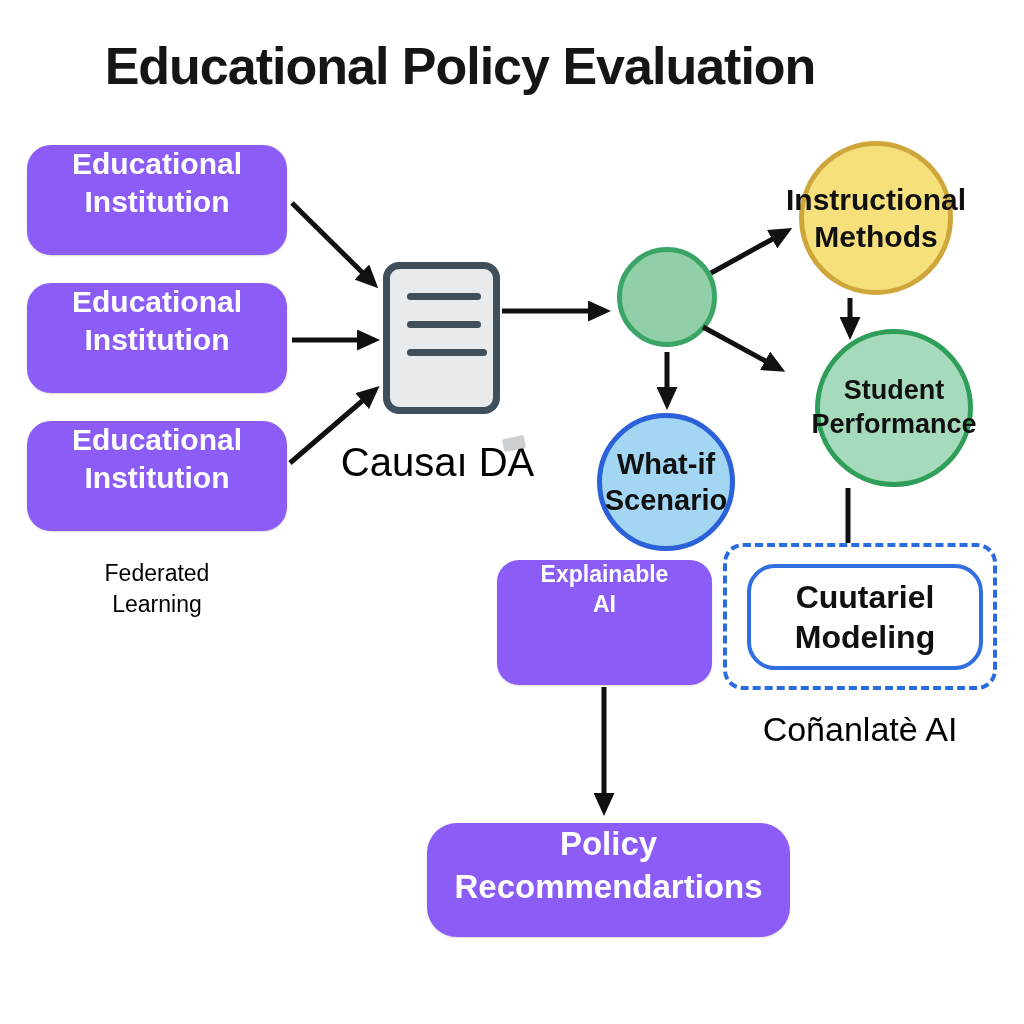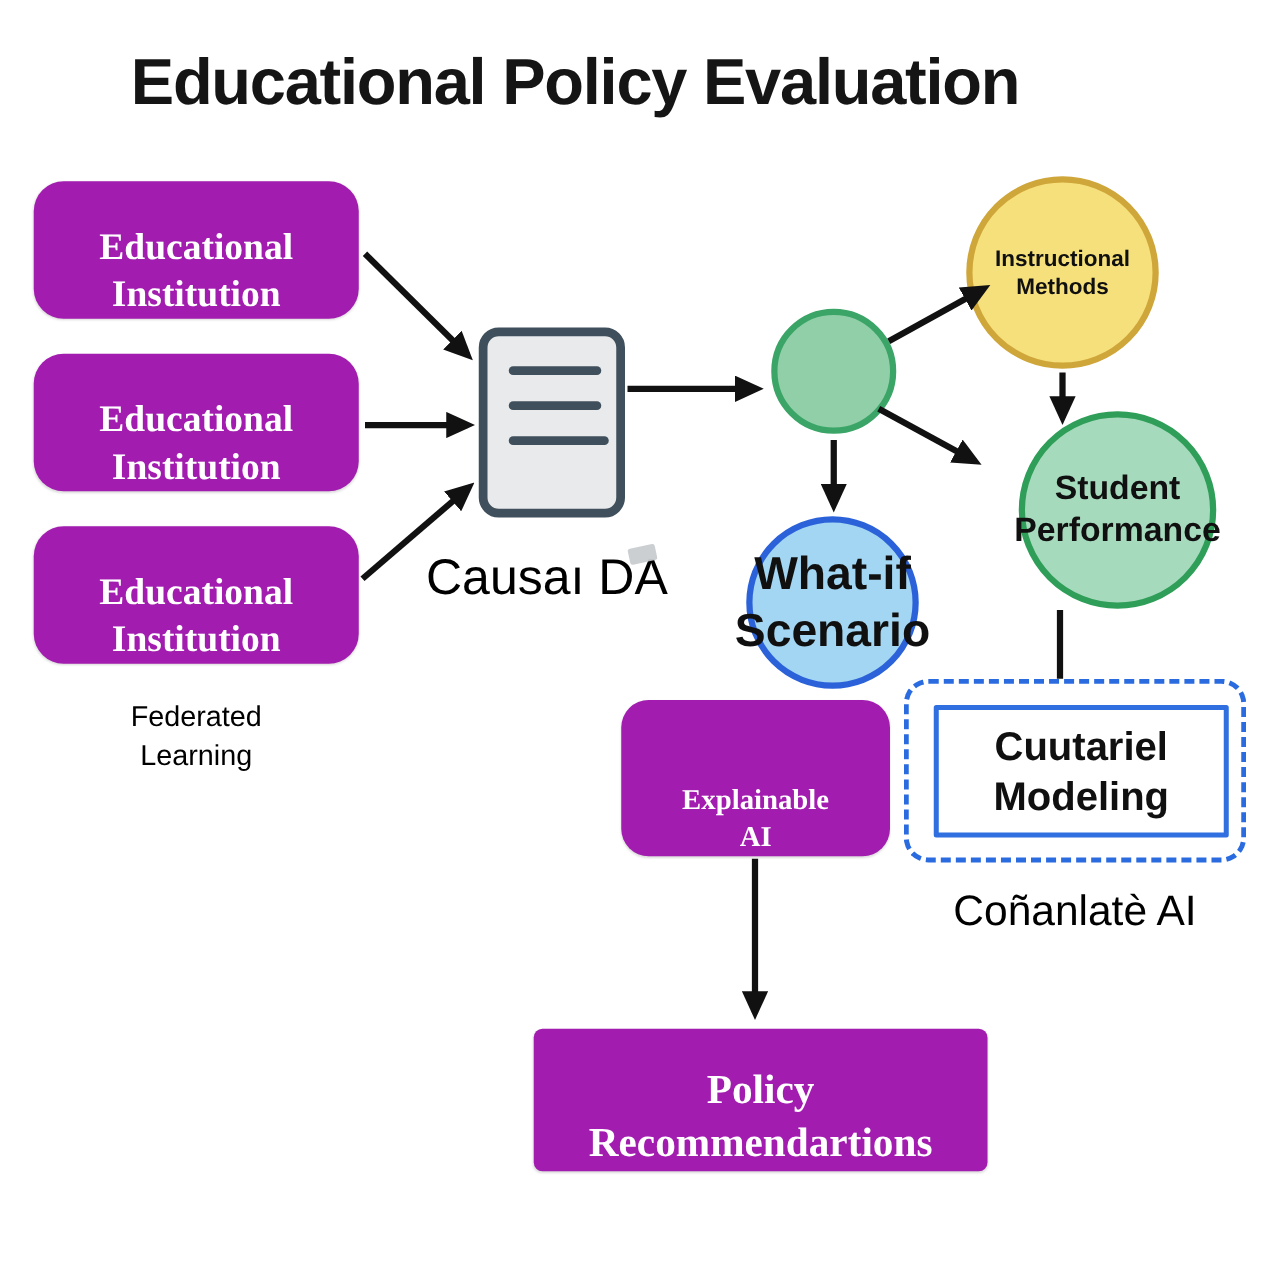--- a/index.html
+++ b/index.html
@@ -6,25 +6,24 @@
   #canvas{
     position:relative;width:1024px;height:1024px;background:#ffffff;overflow:hidden;
     font-family:"Liberation Sans","DejaVu Sans",sans-serif;
   }
   .abs{position:absolute;}
   #title{
     top:36px;left:0;width:920px;text-align:center;
     font-size:52px;font-weight:700;color:#151515;letter-spacing:-1px;
   }
   .node-box{
-    background:#a21caf;border-radius:24px;
-    display:flex;align-items:flex-end;justify-content:center;text-align:center;
+    background:#8b5cf6;border-radius:24px;
+    display:flex;align-items:flex-start;justify-content:center;text-align:center;
     color:#ffffff;font-weight:700;white-space:pre-line;
     box-shadow:0 1px 2px rgba(0,0,0,0.15);
-    font-family:Liberation Serif, serif;
   }
   .inst{left:27px;width:260px;height:110px;font-size:30px;line-height:1.27;}
   #inst-1{top:145px;}
   #inst-2{top:283px;}
   #inst-3{top:421px;}
   .caption{
     color:#000000;font-weight:400;text-align:center;white-space:pre-line;
   }
   #federated-caption{left:27px;top:558px;width:260px;font-size:23px;line-height:1.35;}
   #causal-caption{left:330px;top:440px;width:215px;font-size:40px;}
@@ -37,32 +36,32 @@
     position:absolute;left:17px;width:74px;height:7px;border-radius:3.5px;background:#3f4f5b;
   }
   #doc-line-1{top:24px;}
   #doc-line-2{top:52px;}
   #doc-line-3{top:80px;width:80px;}
   .circle{
     border-radius:50%;display:flex;align-items:center;justify-content:center;
     text-align:center;color:#101010;font-weight:600;white-space:pre-line;box-sizing:border-box;
   }
   #hub{left:617px;top:247px;width:100px;height:100px;background:#91cfa8;border:5px solid #3aa566;}
-  #instructional{left:773px;top:141px;width:154px;height:154px;background:#f6e07b;border:5px solid #cfa63a;font-size:18px;line-height:1.25;}
+  #instructional{left:799px;top:141px;width:154px;height:154px;background:#f6e07b;border:5px solid #cfa63a;font-size:30px;line-height:1.25;}
   #student{left:769px;top:329px;width:158px;height:158px;background:#a6dabc;border:5px solid #2f9e58;font-size:27px;line-height:1.25;margin-left:46px;}
-  #whatif{left:597px;top:413px;width:138px;height:138px;background:#a3d6f2;border:5px solid #2b62d9;font-size:37px;line-height:1.25;}
+  #whatif{left:597px;top:413px;width:138px;height:138px;background:#a3d6f2;border:5px solid #2b62d9;font-size:29px;line-height:1.25;}
   #explainable{left:497px;top:560px;width:215px;height:125px;font-size:23px;line-height:1.3;border-radius:22px;}
-  #policy{left:427px;top:823px;width:363px;height:114px;font-size:33px;line-height:1.3;border-radius:7px;}
+  #policy{left:427px;top:823px;width:363px;height:114px;font-size:33px;line-height:1.3;border-radius:30px;}
   #dashed-box{
     left:723px;top:543px;width:274px;height:147px;box-sizing:border-box;
     border:4px dashed #2b6be0;border-radius:20px;background:transparent;
   }
   #counterfactual-box{
     left:747px;top:564px;width:236px;height:106px;box-sizing:border-box;
-    background:#ffffff;border:4px solid #2f6fe0;border-radius:2px;
+    background:#ffffff;border:4px solid #2f6fe0;border-radius:28px;
     display:flex;align-items:center;justify-content:center;text-align:center;
     color:#101010;font-size:32px;font-weight:600;line-height:1.25;white-space:pre-line;
   }
   #artifact-mark{
     left:503px;top:437px;width:22px;height:13px;background:#c6cacd;border-radius:2px;
     transform:rotate(-12deg);opacity:.9;
   }
   #edges{left:0;top:0;width:1024px;height:1024px;pointer-events:none;}
 </style>
 </head>

